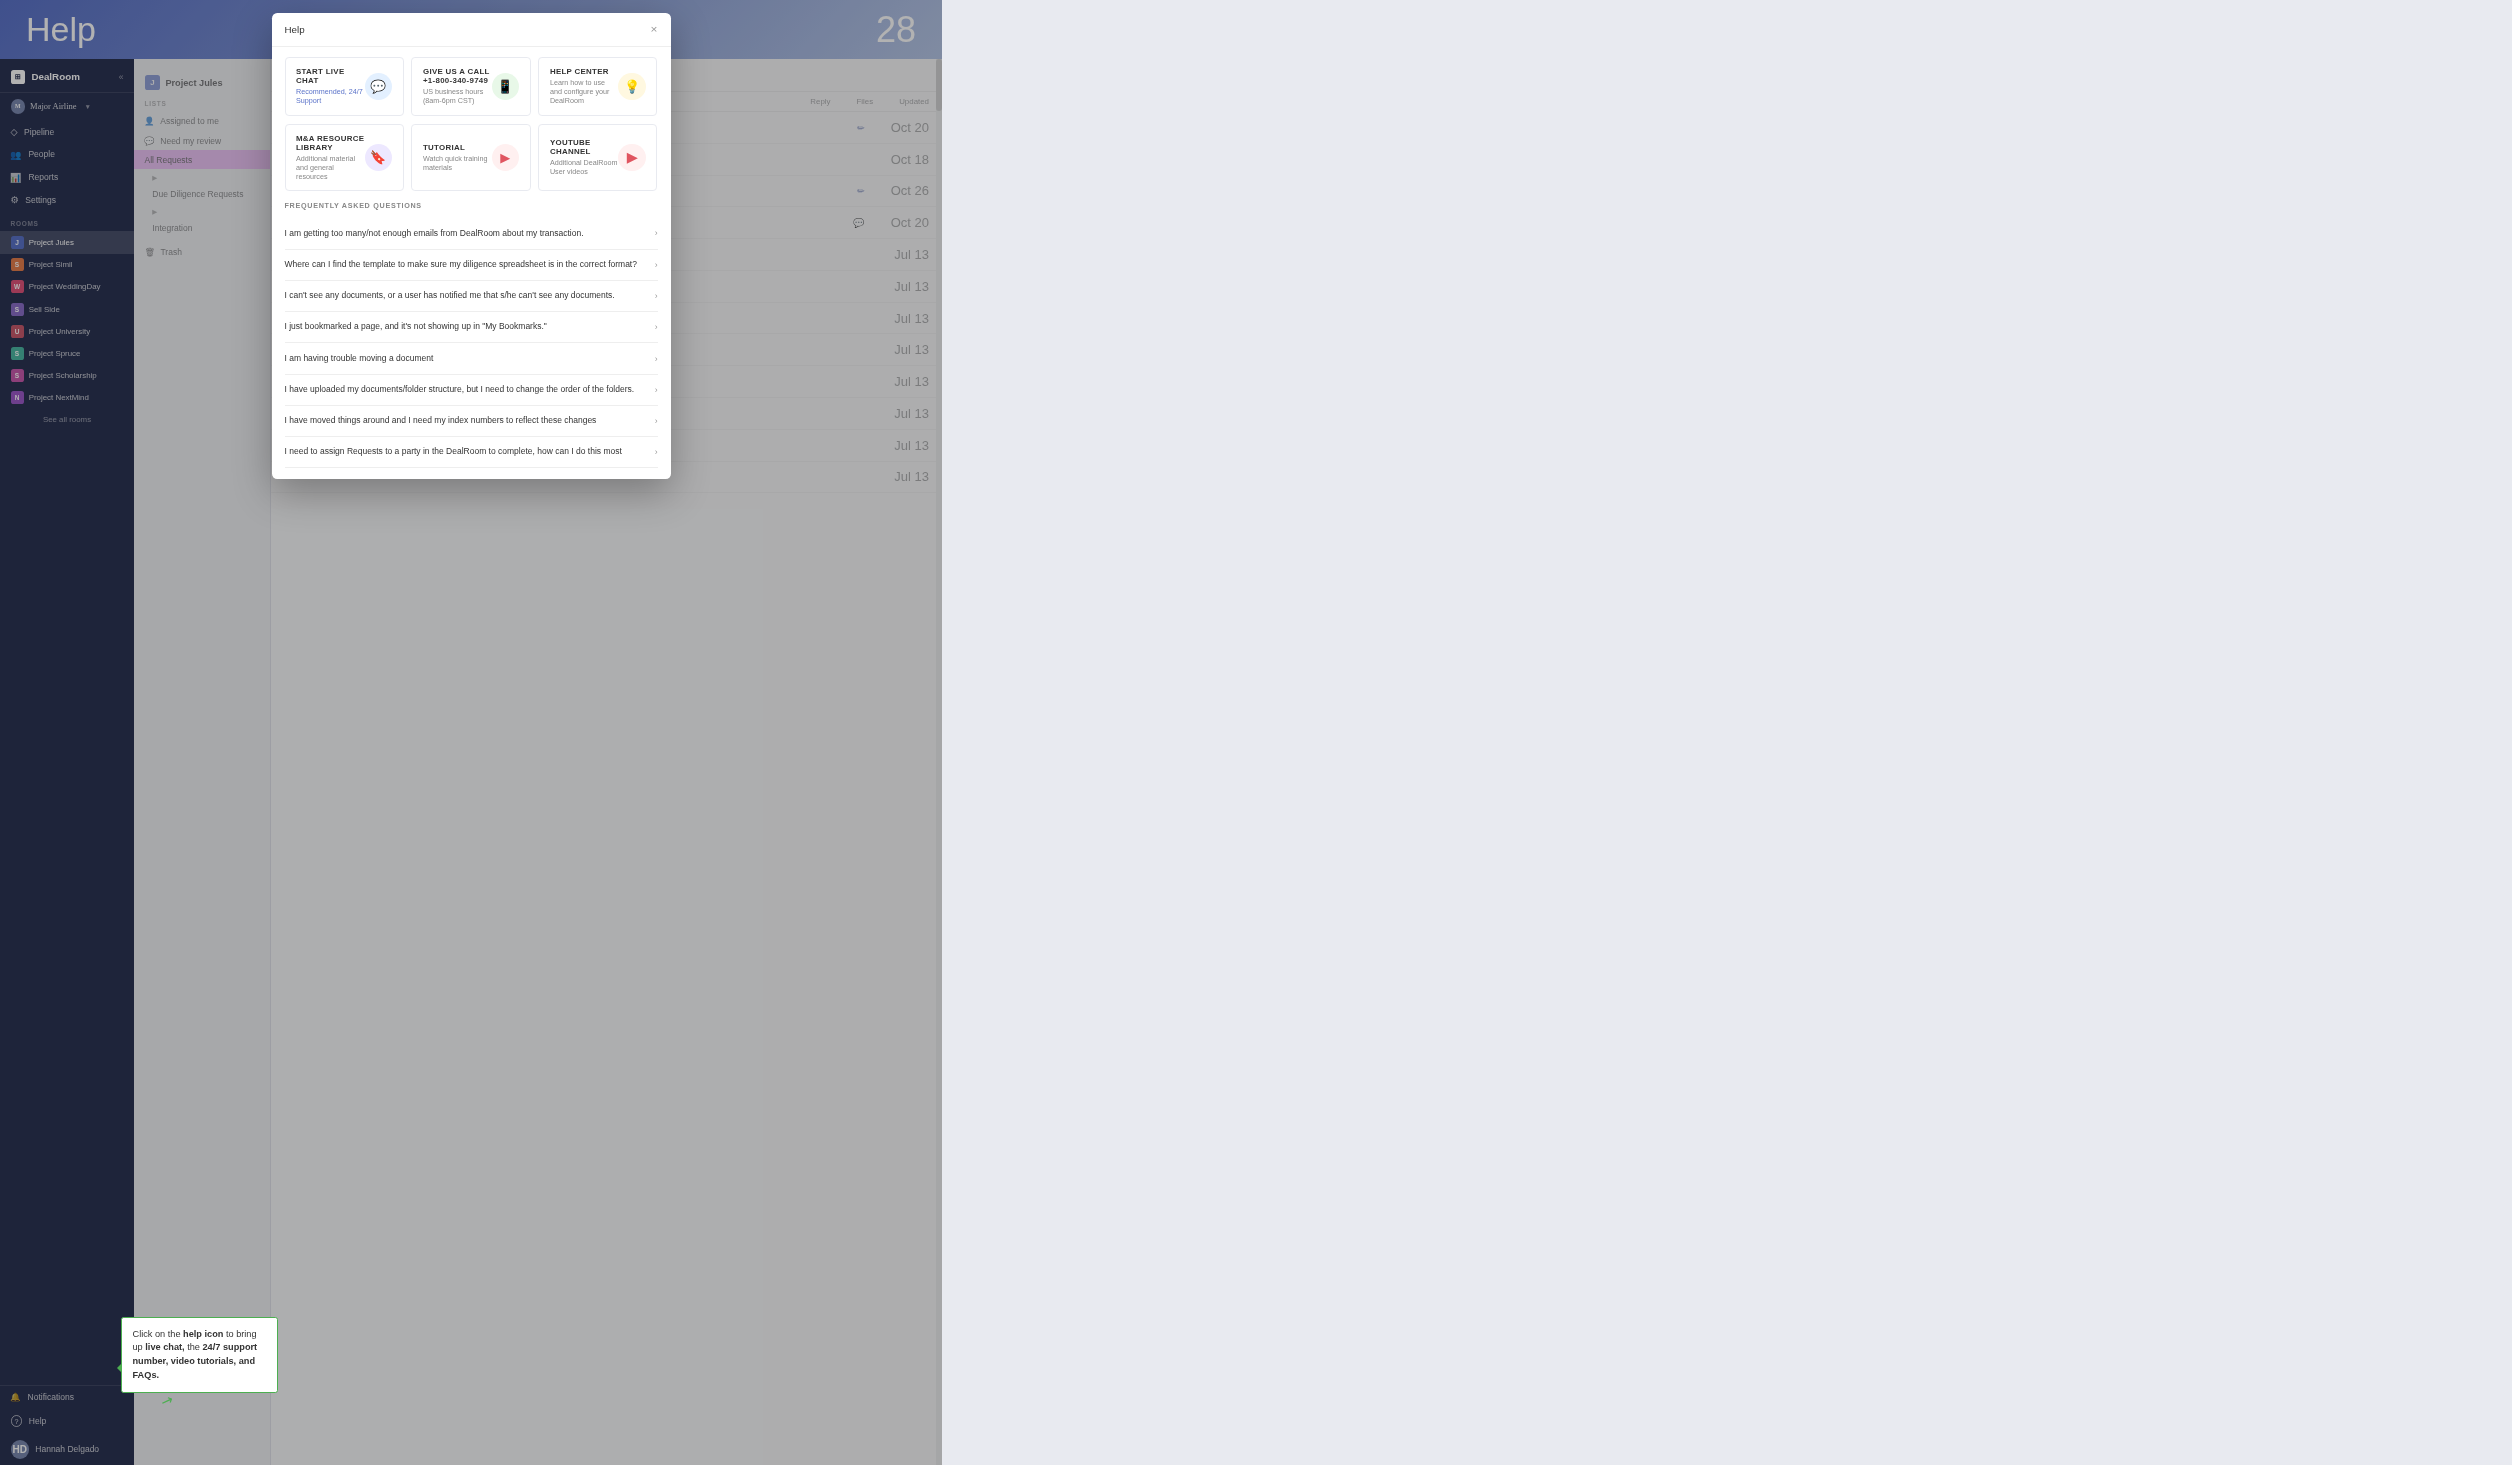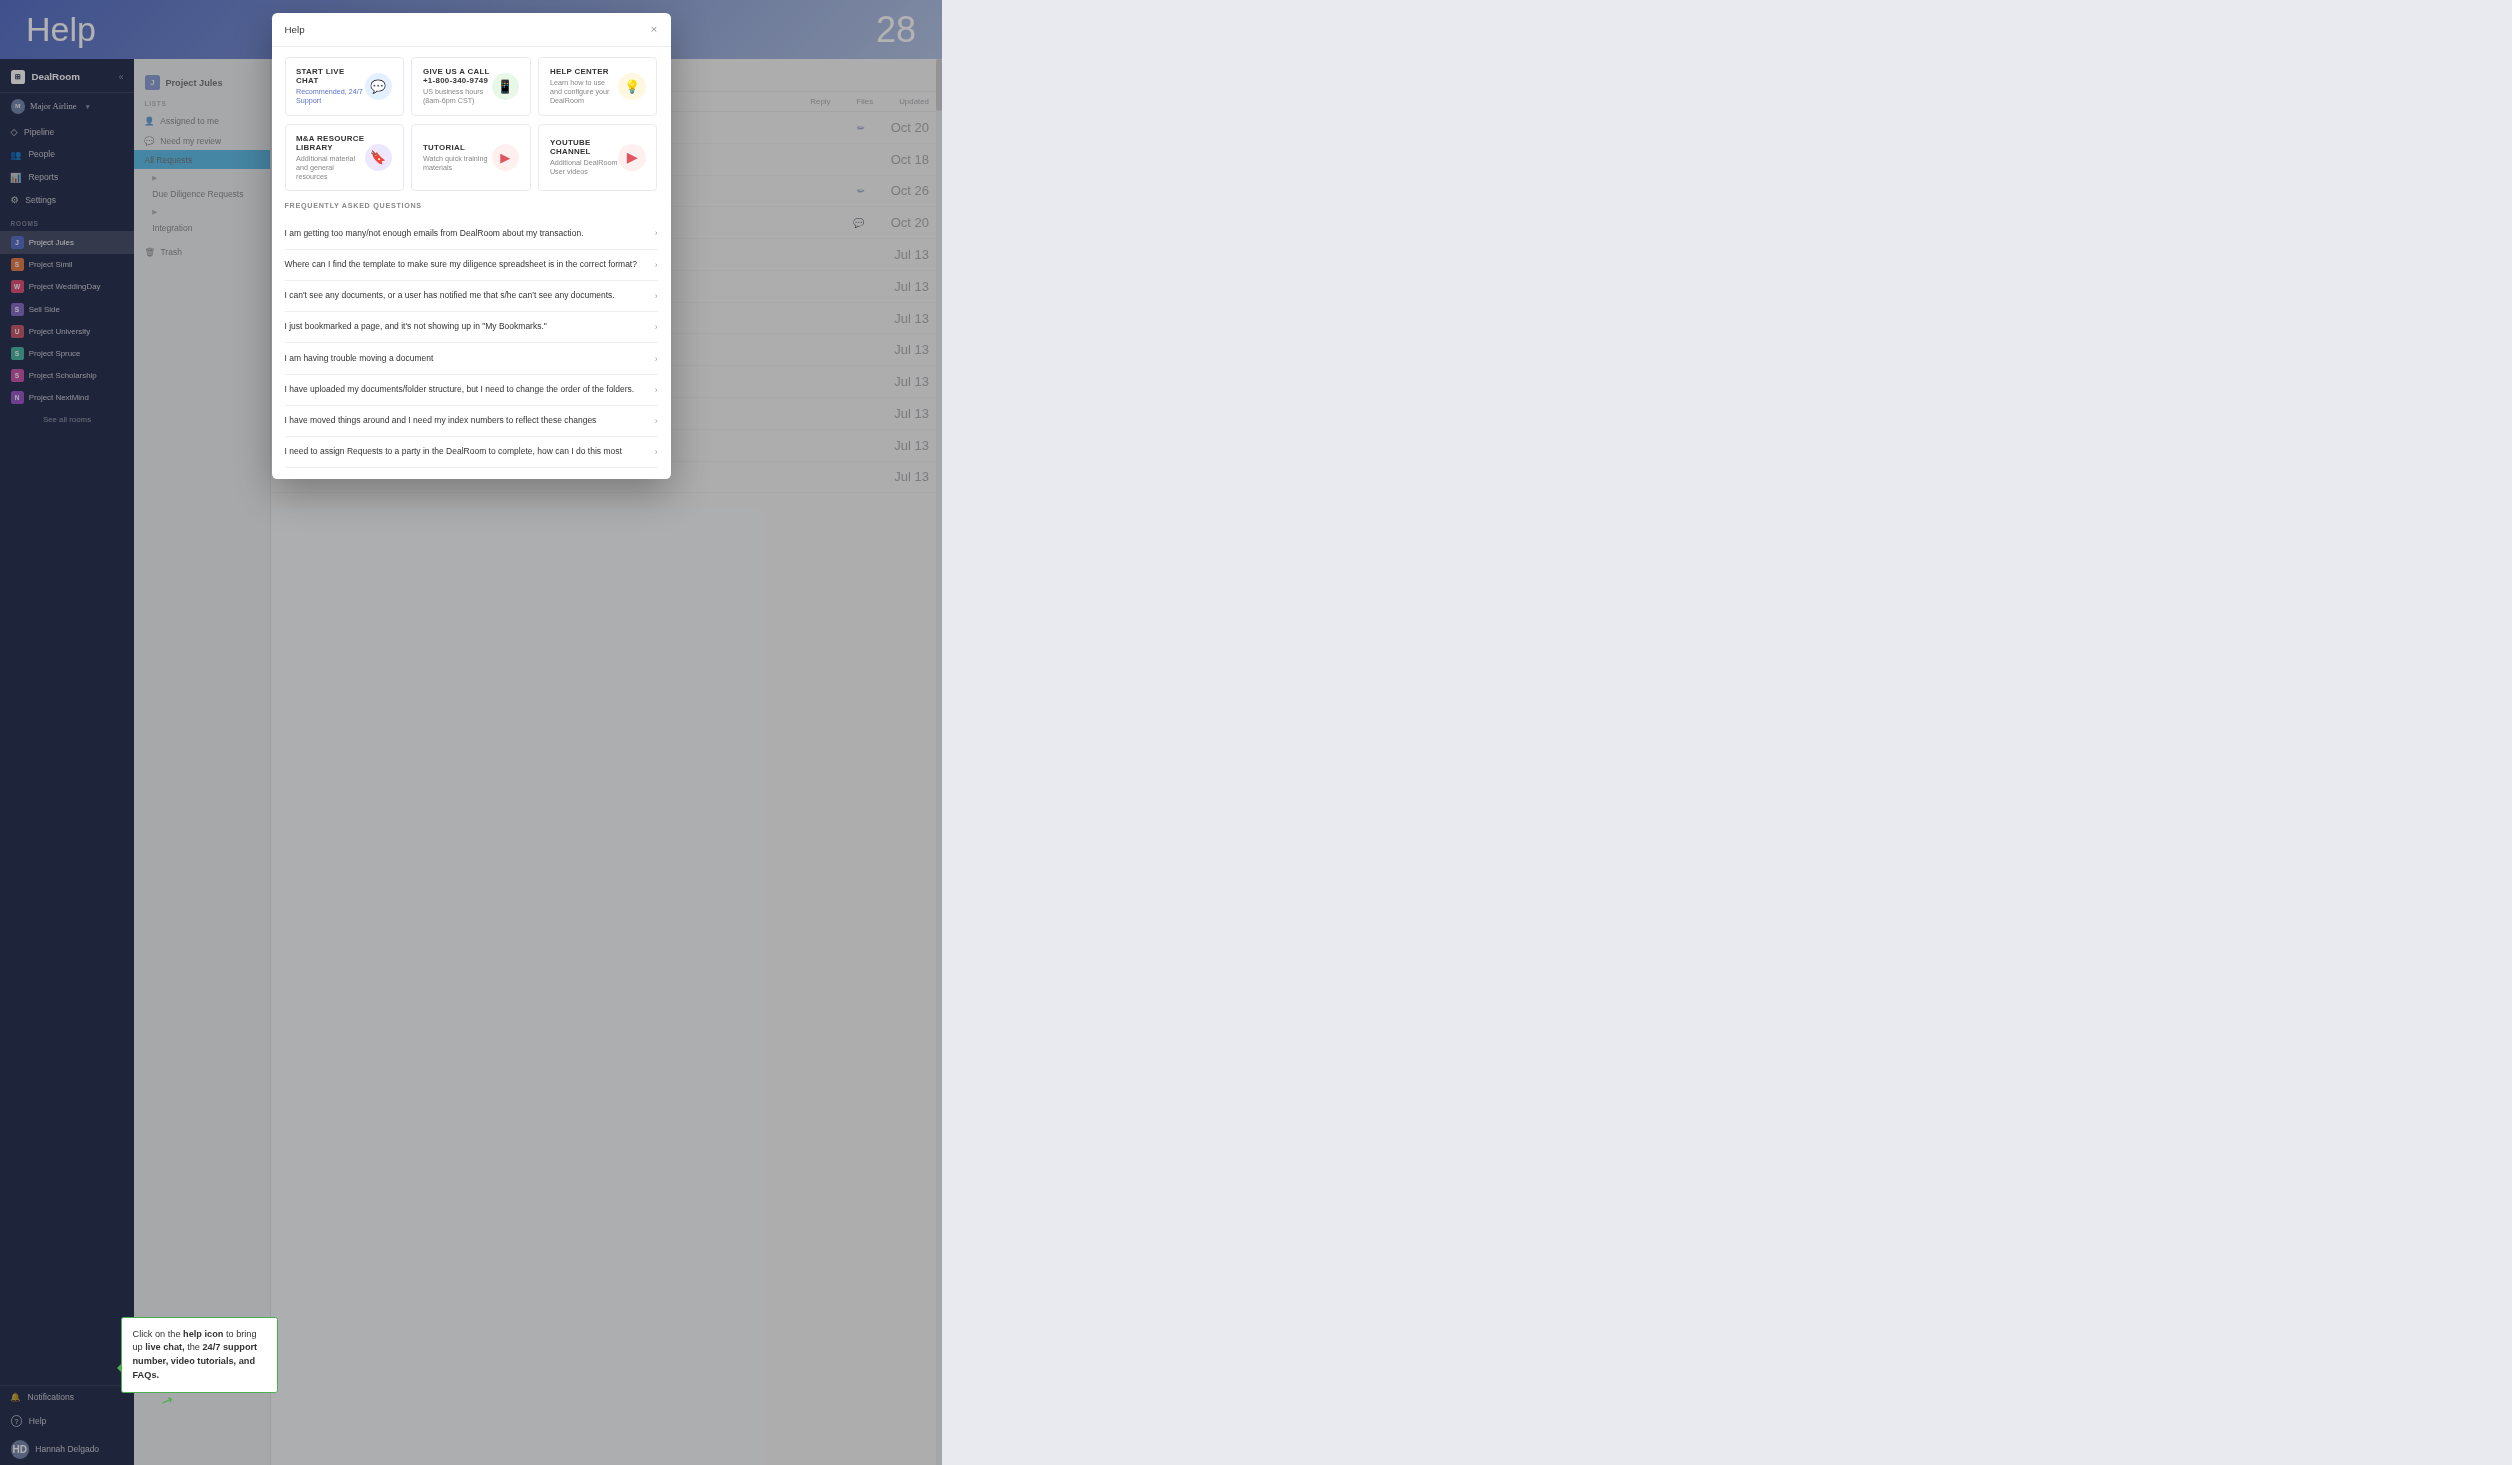--- a/index.html
+++ b/index.html
@@ -225,21 +225,21 @@
     }
     .panel-list-item {
       display: flex;
       align-items: center;
       gap: 5.2px;
       padding: 4.6px 10.5px;
       font-size: 8.5px;
       color: #555;
       cursor: pointer;
     }
-    .panel-list-item.active { background: #0ea5e9; color: #333; font-weight: 500; align-items: center; }
+    .panel-list-item.active { background: #f0abfc; color: #333; font-weight: 500; align-items: center; }
     .panel-nav-item {
       display: flex;
       align-items: flex-start;
       gap: 7px;
       padding: 4.6px 10.5px 4.6px 18.3px;
       font-size: 8.5px;
       color: #555;
       cursor: pointer;
       flex-direction: column;
     }

